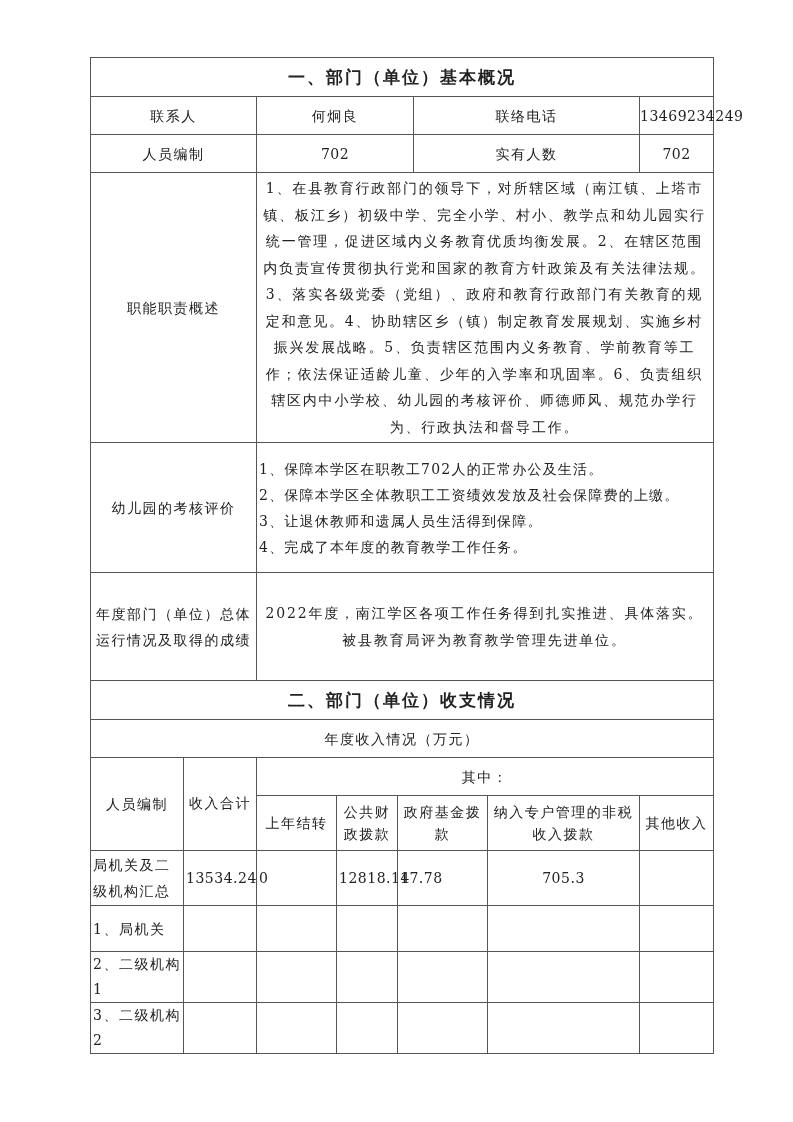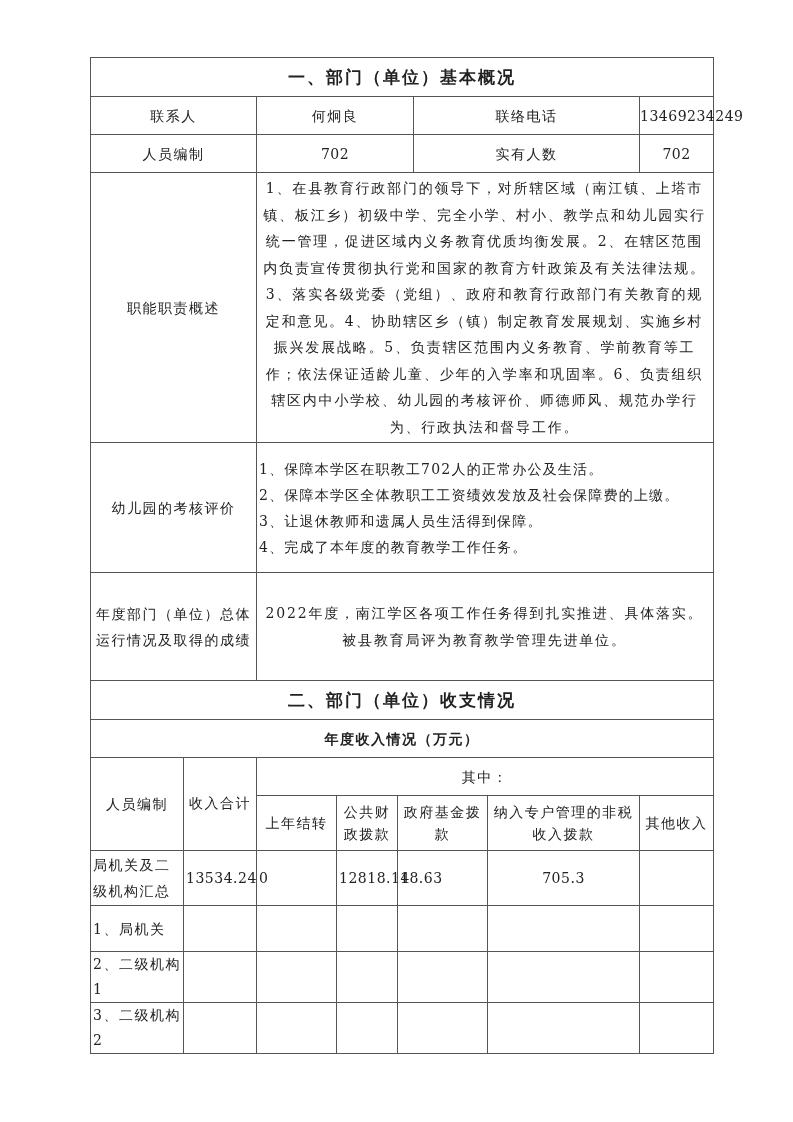--- a/index.html
+++ b/index.html
@@ -1,21 +1,21 @@
 <!DOCTYPE html>
 <html><head>
 <meta charset="utf-8">
 <style>
   html, body { margin: 0; padding: 0; background: #ffffff; }
   body { width: 793px; height: 1122px; position: relative; font-family: "DejaVu Serif", "Liberation Serif", serif; color: #222; }
   .page { position: absolute; left: 0; top: 0; width: 793px; height: 876px; background: #fff; }
   table.doc { position: absolute; left: 90px; top: 57px; width: 623px; border-collapse: collapse; table-layout: fixed; }
   table.doc td { border: 1.3px solid #555; padding: 0; font-size: 14px; vertical-align: middle; text-align: center; letter-spacing: 1.5px; line-height: 22px; }
   .sec-title { font-family: "DejaVu Sans", "Liberation Sans", sans-serif; font-weight: bold; font-size: 17px !important; letter-spacing: 2px !important; }
-  .sub-title { font-family: "DejaVu Sans", "Liberation Sans", sans-serif; font-weight: bold; font-size: 14px !important; }
+  .sub-title { font-family: "DejaVu Sans", "Liberation Sans", sans-serif; font-weight: normal; font-size: 14px !important; }
   .left { text-align: left !important; padding-left: 2px !important; }
   .para { text-align: left; padding: 2px 3px 2px 2px !important; line-height: 26.5px !important; letter-spacing: 1.8px !important; }
   .list { text-align: left !important; padding: 2px 2px !important; line-height: 26px !important; letter-spacing: 1.2px !important; margin-top: 44px; }
   .num { letter-spacing: 0.5px !important; }
   .page-number { position: absolute; left: 0; width: 793px; top: 1061px; text-align: center; font-size: 12px; font-family: "Liberation Serif", serif; color: #333; }
 </style>
 </head>
 <body>
 
 <div class="page">
@@ -90,21 +90,21 @@
       <td colspan="2" style="padding:0 3px">政府基金拨款</td>
       <td style="padding:0 4px">纳入专户管理的非税收入拨款</td>
       <td>其他收入</td>
     </tr>
 
     <tr style="height:55px">
       <td class="left" style="line-height:26px">局机关及二级机构汇总</td>
       <td class="left num">13534.24</td>
       <td class="left num">0</td>
       <td class="left num">12818.14</td>
-      <td colspan="2" class="left num">18.63</td>
+      <td colspan="2" class="left num">17.78</td>
       <td class="num">705.3</td>
       <td></td>
     </tr>
 
     <tr style="height:46px">
       <td class="left">1、局机关</td>
       <td></td>
       <td></td>
       <td></td>
       <td colspan="2"></td>

